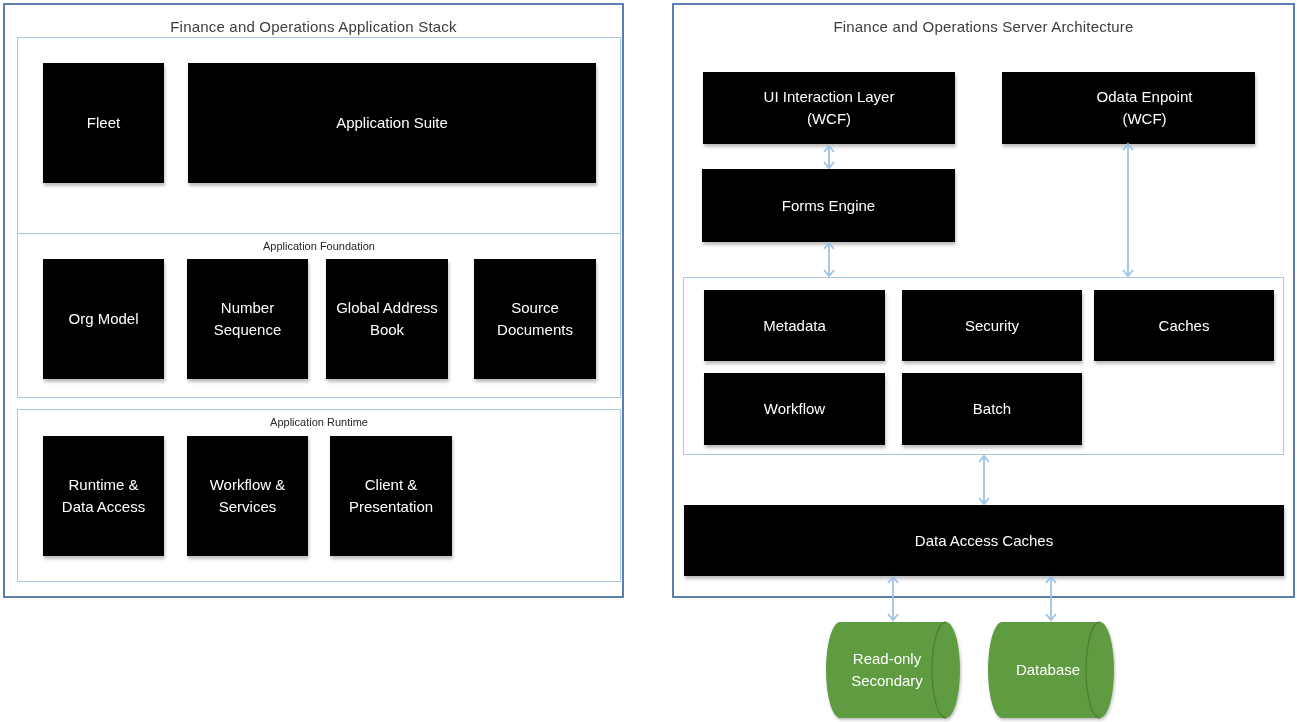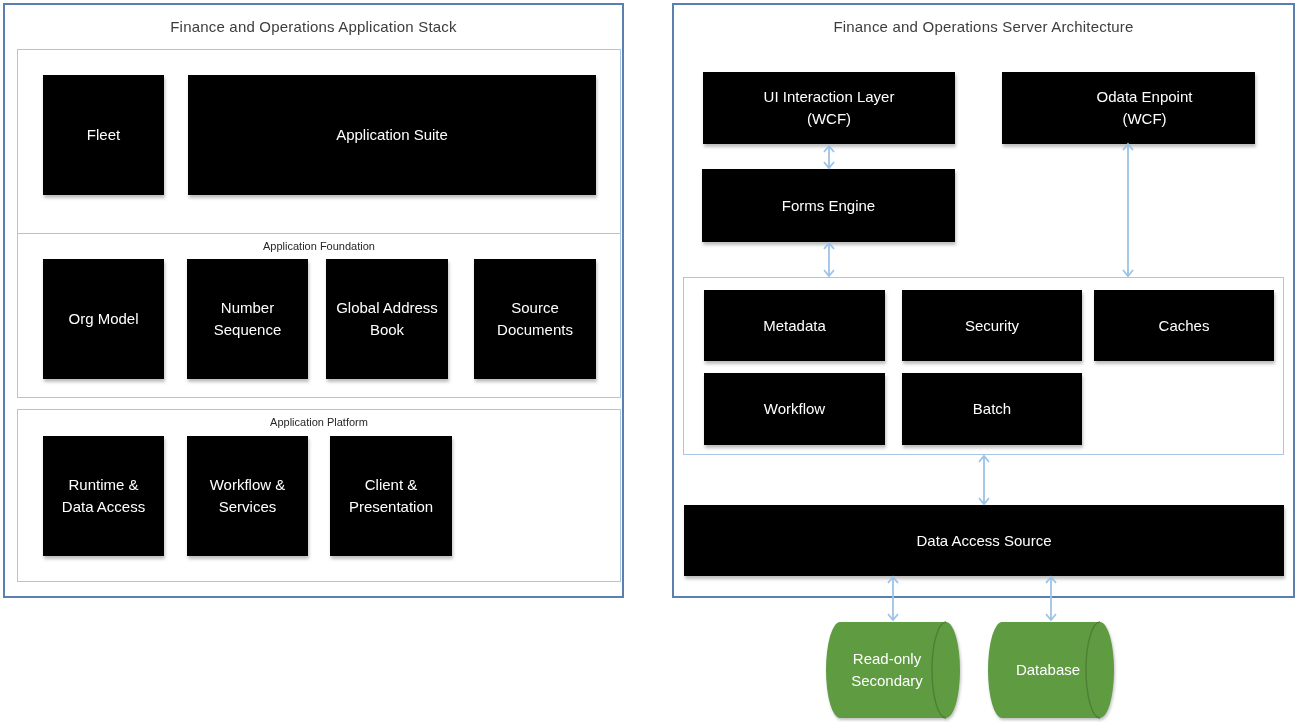--- a/index.html
+++ b/index.html
@@ -34,35 +34,35 @@
   svg.overlay{position:absolute;left:0;top:0;pointer-events:none;}
 </style>
 </head>
 <body>
 
 <div id="stage">
 
   <div class="panel" style="left:3px;top:3px;width:621px;height:595px;">
     <div class="panel-title">Finance and Operations Application Stack</div>
 
-    <div class="section" style="left:12px;top:44px;width:604px;height:205px;">
+    <div class="section" style="left:12px;top:32px;width:604px;height:205px;">
       <div class="gbox" style="left:25px;top:25px;width:121px;height:120px;">Fleet</div>
       <div class="gbox" style="left:170px;top:25px;width:408px;height:120px;">Application Suite</div>
     </div>
 
     <div class="section" style="left:12px;top:228px;width:604px;height:165px;">
       <div class="section-label">Application Foundation</div>
       <div class="gbox" style="left:25px;top:25px;width:121px;height:120px;">Org Model</div>
       <div class="gbox" style="left:169px;top:25px;width:121px;height:120px;">Number Sequence</div>
       <div class="gbox" style="left:308px;top:25px;width:122px;height:120px;">Global Address Book</div>
       <div class="gbox" style="left:456px;top:25px;width:122px;height:120px;">Source Documents</div>
     </div>
 
     <div class="section" style="left:12px;top:404px;width:604px;height:173px;">
-      <div class="section-label">Application Platform</div>
+      <div class="section-label">Application Runtime</div>
       <div class="gbox" style="left:25px;top:26px;width:121px;height:120px;">Runtime &amp; Data Access</div>
       <div class="gbox" style="left:169px;top:26px;width:121px;height:120px;">Workflow &amp; Services</div>
       <div class="gbox" style="left:312px;top:26px;width:122px;height:120px;">Client &amp; Presentation</div>
     </div>
   </div>
 
   <div class="panel" style="left:672px;top:3px;width:623px;height:595px;">
     <div class="panel-title">Finance and Operations Server Architecture</div>
   </div>
 
@@ -77,21 +77,21 @@
   <div class="gbox" style="left:702px;top:169px;width:253px;height:73px;">Forms Engine</div>
 
   <div class="section" style="left:683px;top:277px;width:601px;height:178px;">
     <div class="gbox" style="left:20px;top:12px;width:181px;height:71px;">Metadata</div>
     <div class="gbox" style="left:218px;top:12px;width:180px;height:71px;">Security</div>
     <div class="gbox" style="left:410px;top:12px;width:180px;height:71px;">Caches</div>
     <div class="gbox" style="left:20px;top:95px;width:181px;height:72px;">Workflow</div>
     <div class="gbox" style="left:218px;top:95px;width:180px;height:72px;">Batch</div>
   </div>
 
-  <div class="gbox" style="left:684px;top:505px;width:600px;height:71px;">Data Access Source</div>
+  <div class="gbox" style="left:684px;top:505px;width:600px;height:71px;">Data Access Caches</div>
 
   <svg class="overlay" width="1297" height="722" viewBox="0 0 1297 722">
     <defs>
       <filter id="ds" x="-20%" y="-20%" width="140%" height="140%">
         <feDropShadow dx="1" dy="2" stdDeviation="1.5" flood-color="#6e6e6e" flood-opacity="0.45"></feDropShadow>
       </filter>
     </defs>
 
     <g stroke="#9dc3e6" stroke-width="1.8" fill="none">
 

